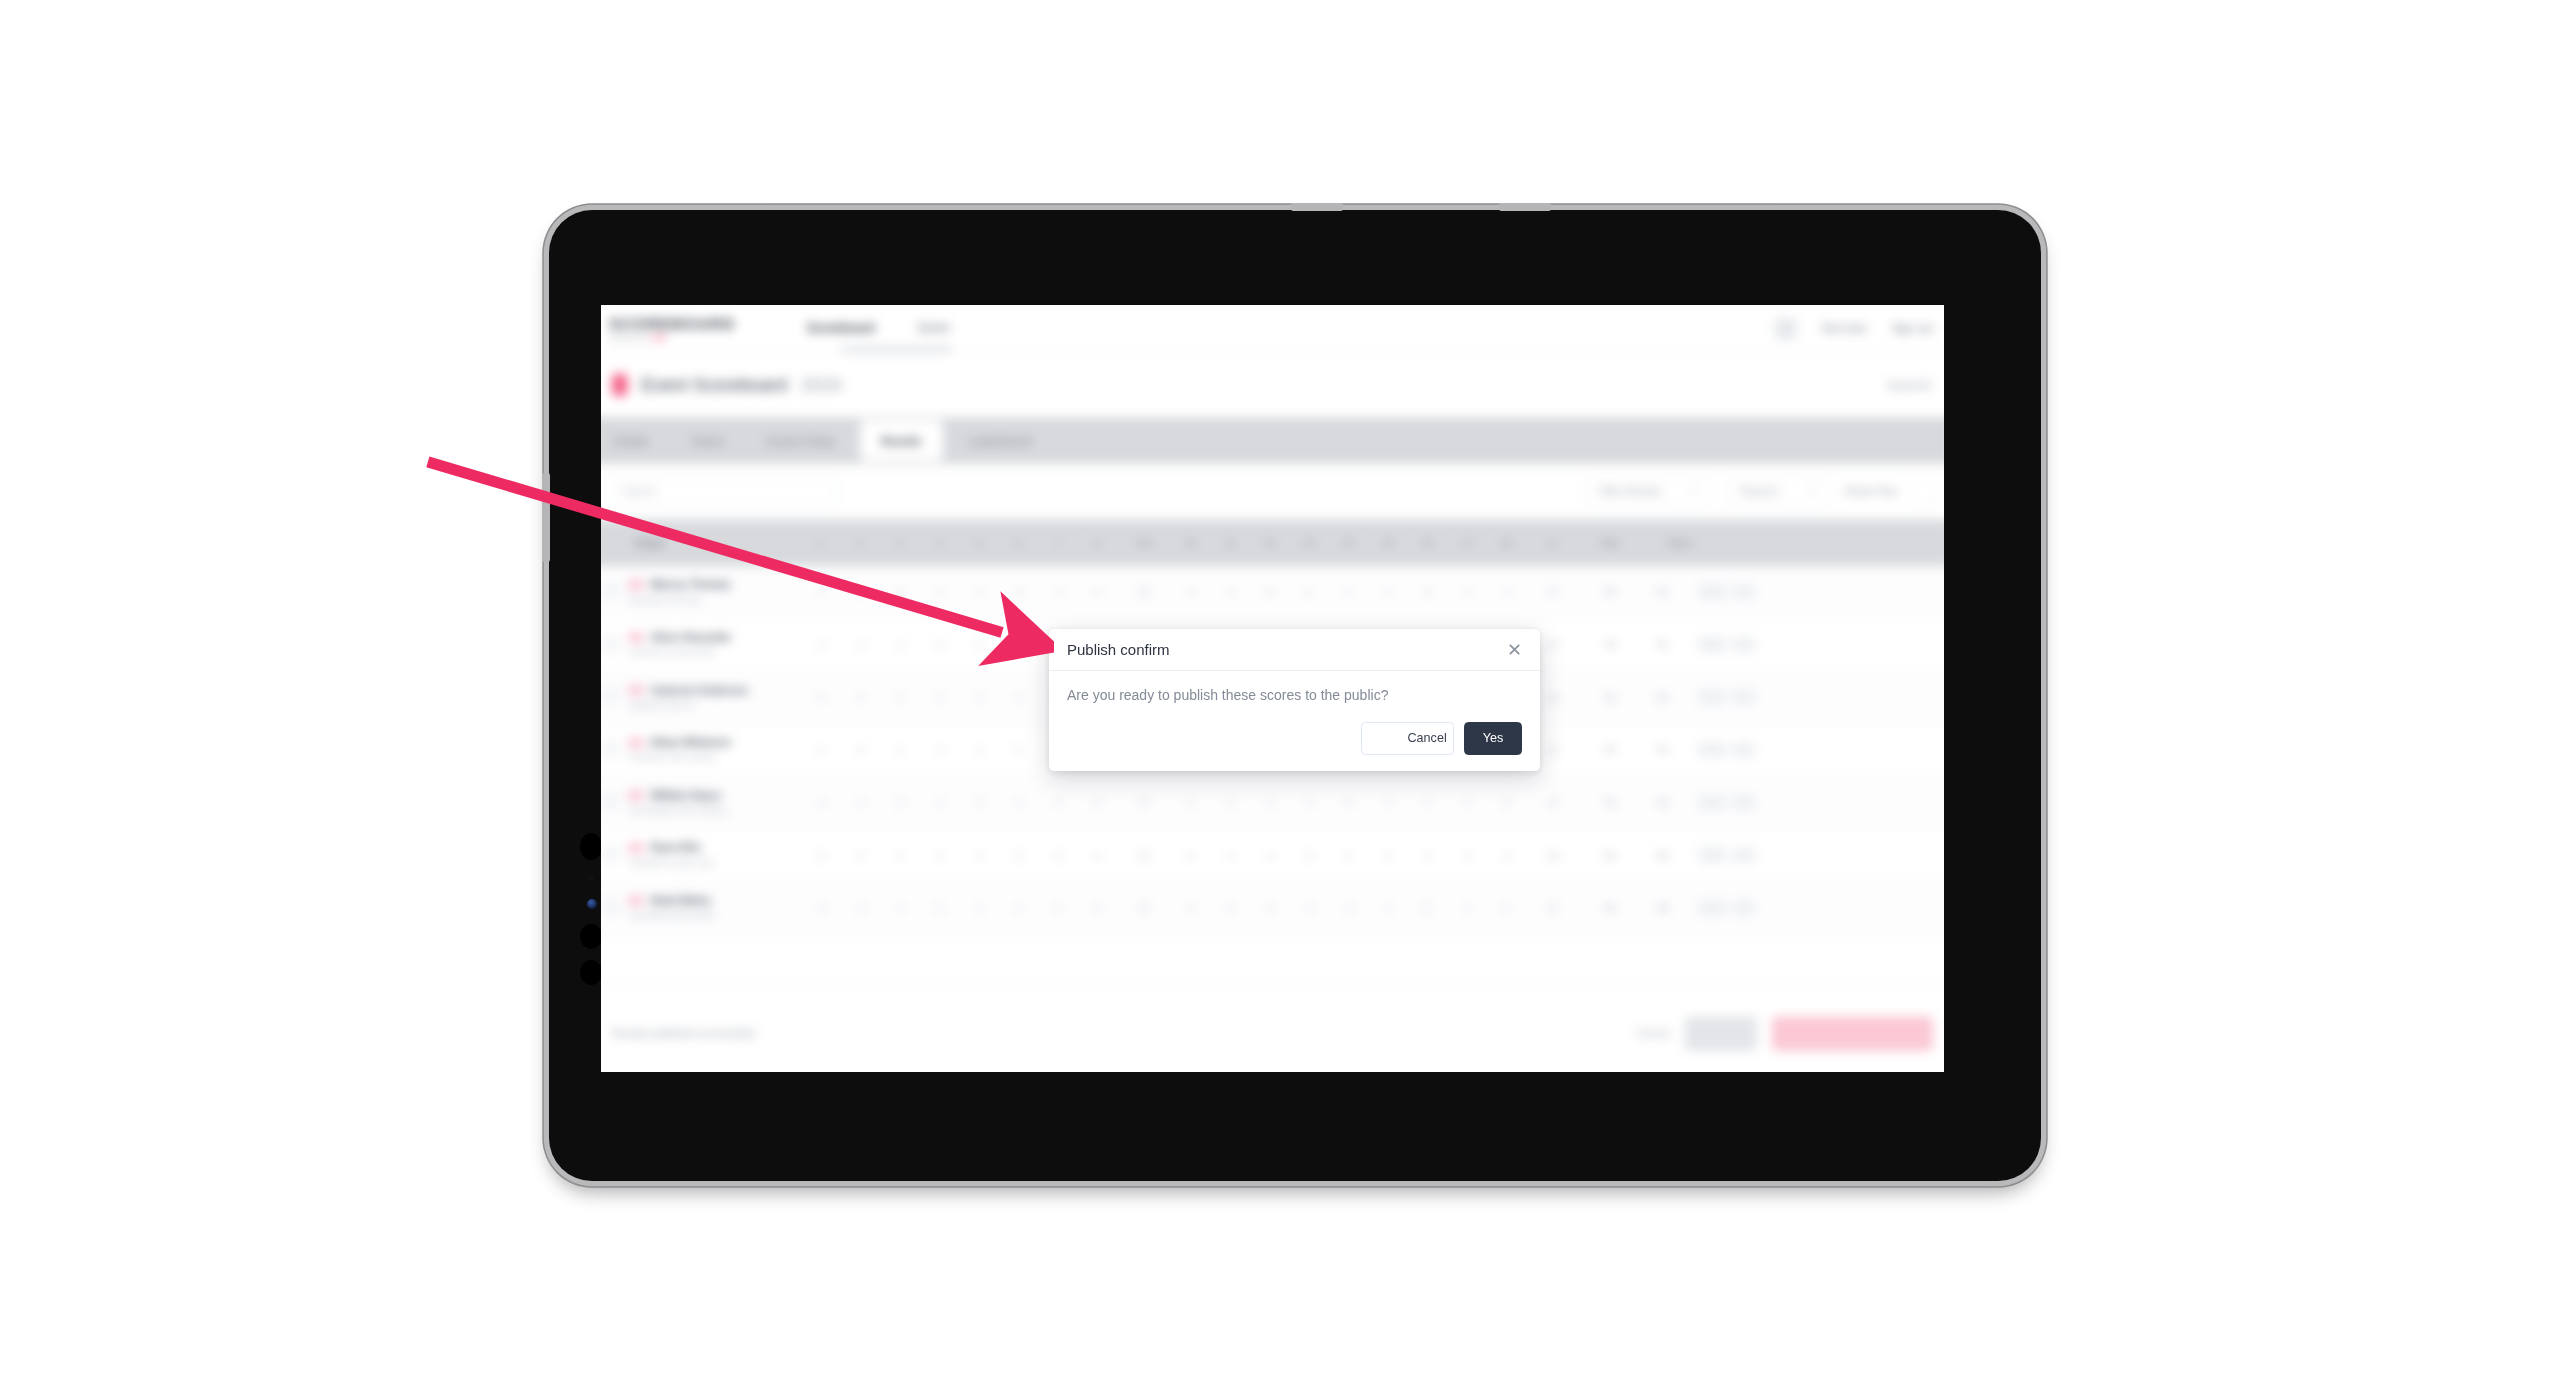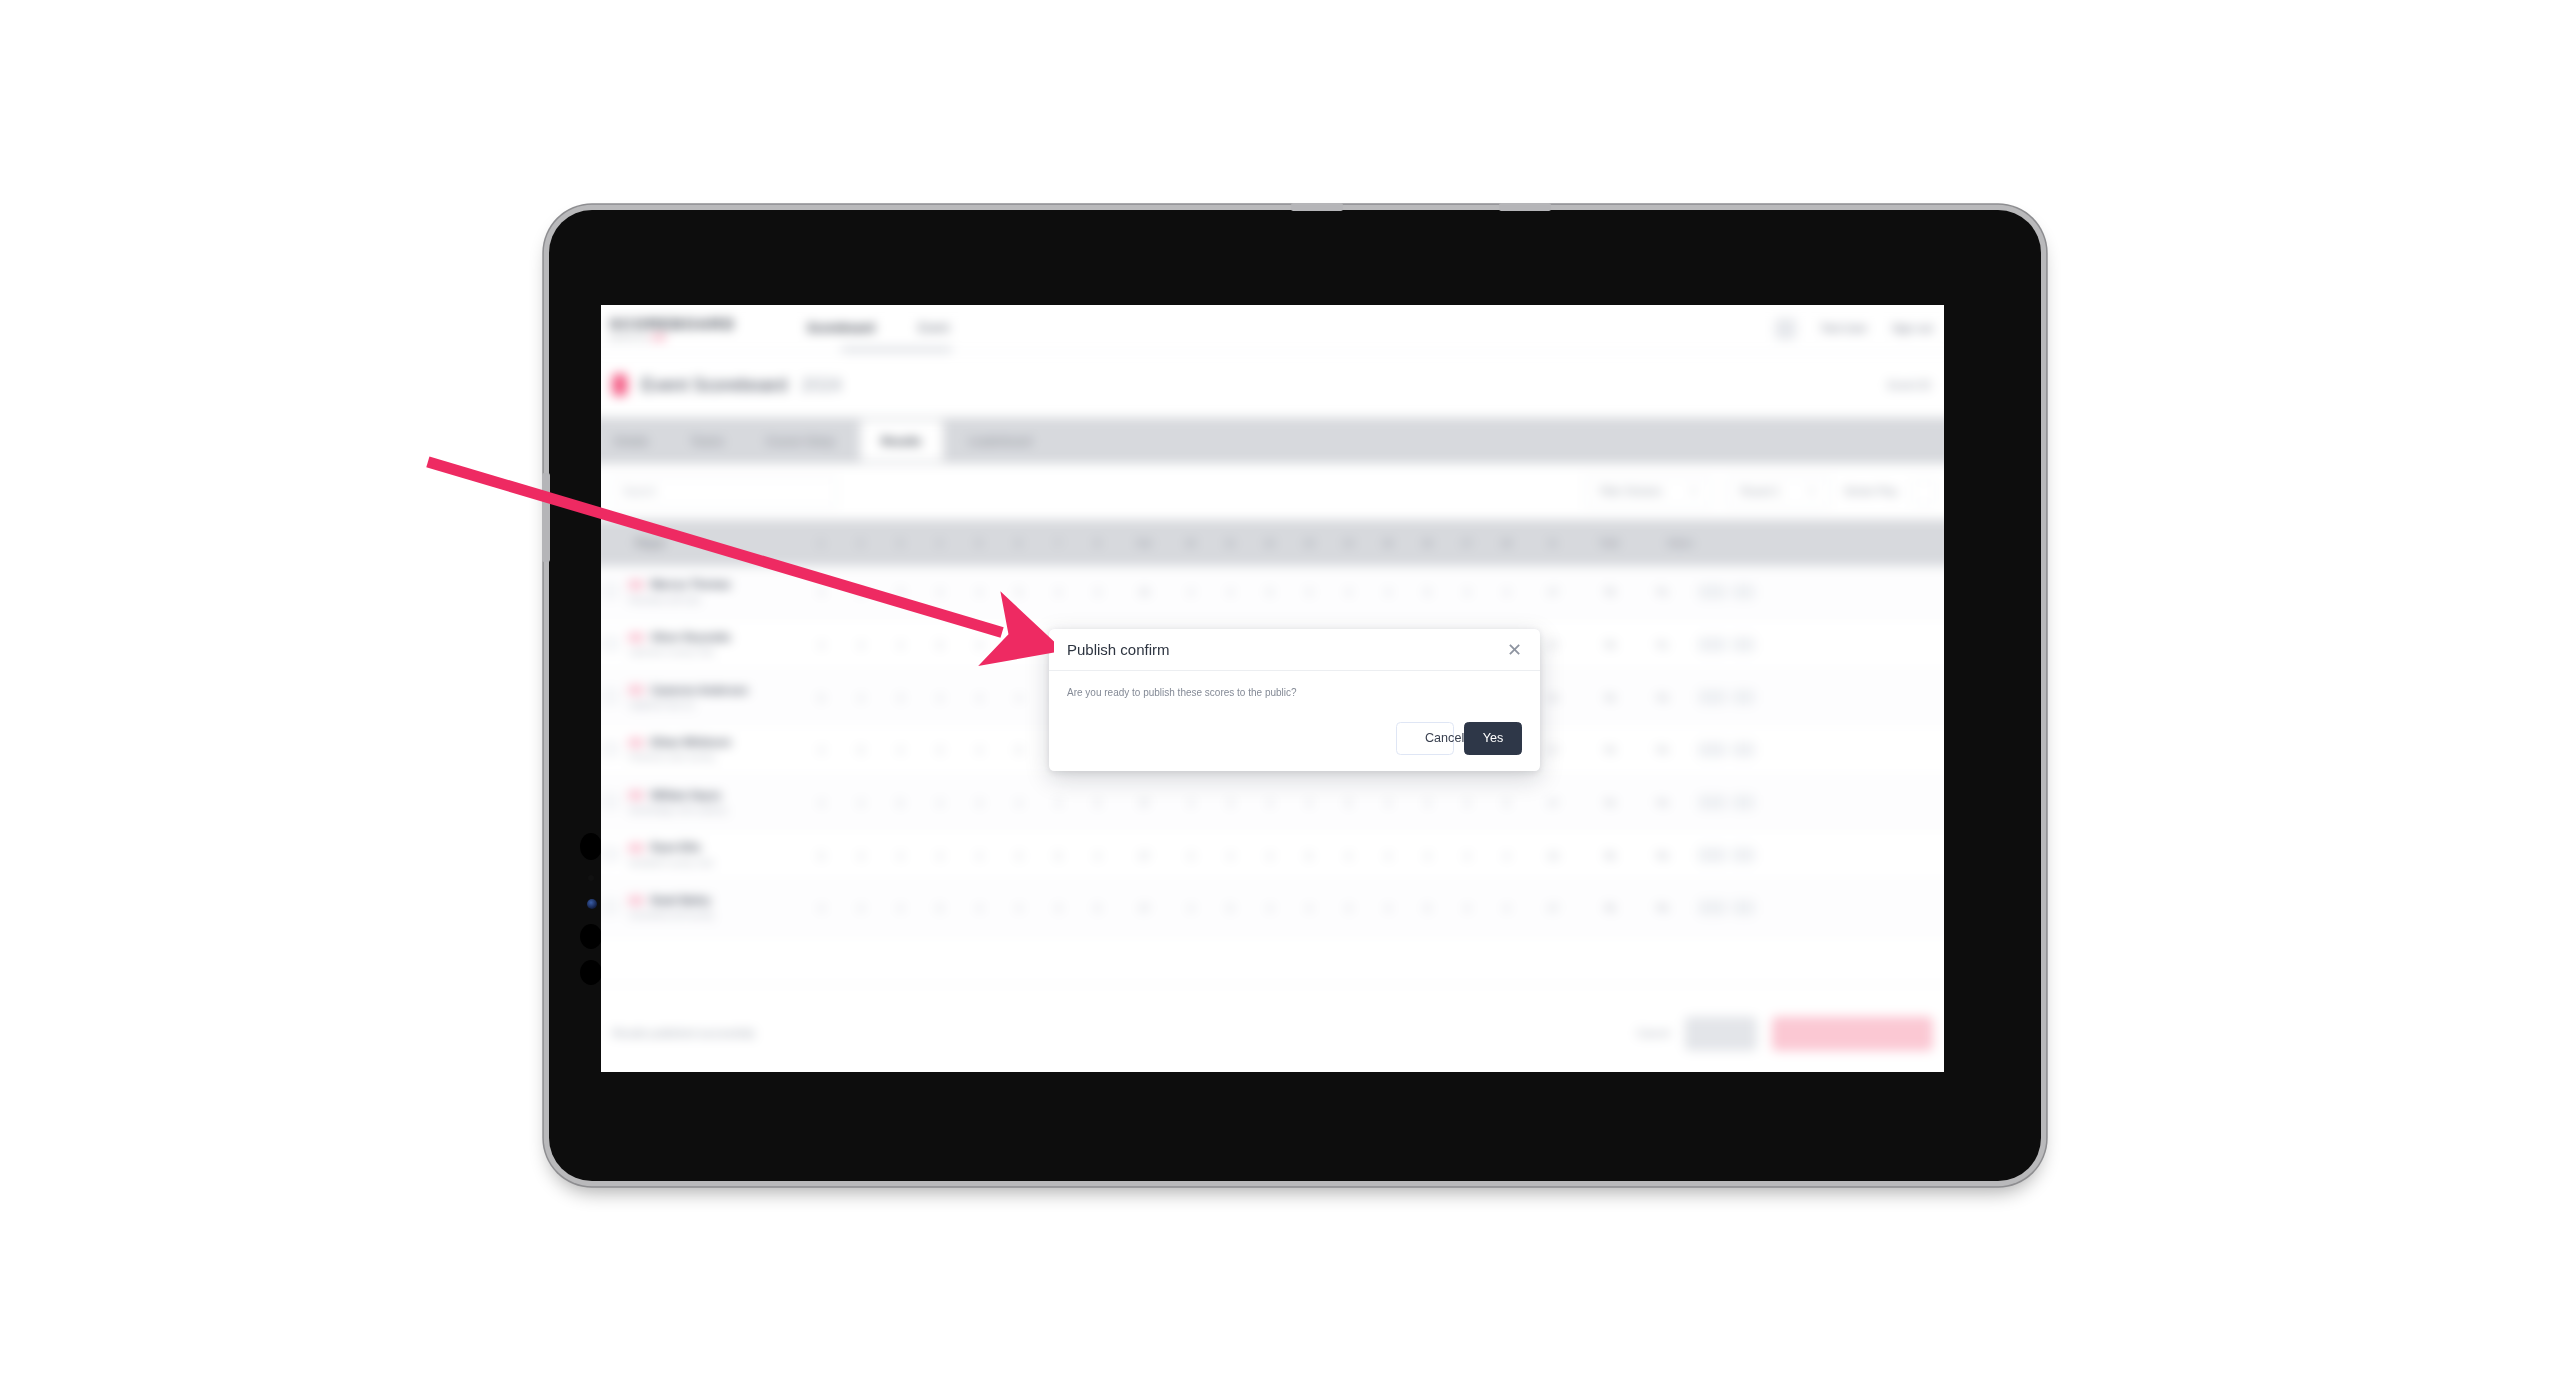--- a/index.html
+++ b/index.html
@@ -171,24 +171,24 @@
     position:absolute; left:448px; top:324px; width:491px; height:142px;
     background:#ffffff; border-radius:5.2px;
     box-shadow: 0 7.4px 25px rgba(20,25,40,.17), 0 1.5px 6px rgba(20,25,40,.10);
   }
   .modal-head{
     height:42px; display:flex; align-items:center; padding: 0 18px;
     border-bottom:0.7px solid #eceef1;
   }
   .modal-title{font-size:15px;color:#2d3440;}
   .modal-x{margin-left:auto;font-size:18px;color:#8e94a0;line-height:1;cursor:pointer;}
-  .modal-body{padding:16.3px 18px 0 18px;font-size:10px;color:#848a96;}
+  .modal-body{padding:16.3px 18px 0 18px;font-size:14px;color:#848a96;}
   .modal-foot{position:absolute;right:18px;bottom:16.3px;display:flex;gap:10.4px;}
   .btn{height:33px;border-radius:4.5px;font-size:12.6px;display:flex;align-items:center;justify-content:center;cursor:pointer;}
-  .btn-cancel{width:58px;background:#fff;border:0.7px solid #dfe6f5;color:#3a4150;padding-left:40px;}
+  .btn-cancel{width:93px;background:#fff;border:0.7px solid #dfe6f5;color:#3a4150;padding-left:40px;}
   .btn-yes{width:58px;background:#2e3748;border:0.7px solid #2e3748;color:#ffffff;}
 </style>
 </head>
 <body>
 
 <div id="stage">
 
 
   <div class="tablet">
     <div class="tablet-band band-top-a"></div>

